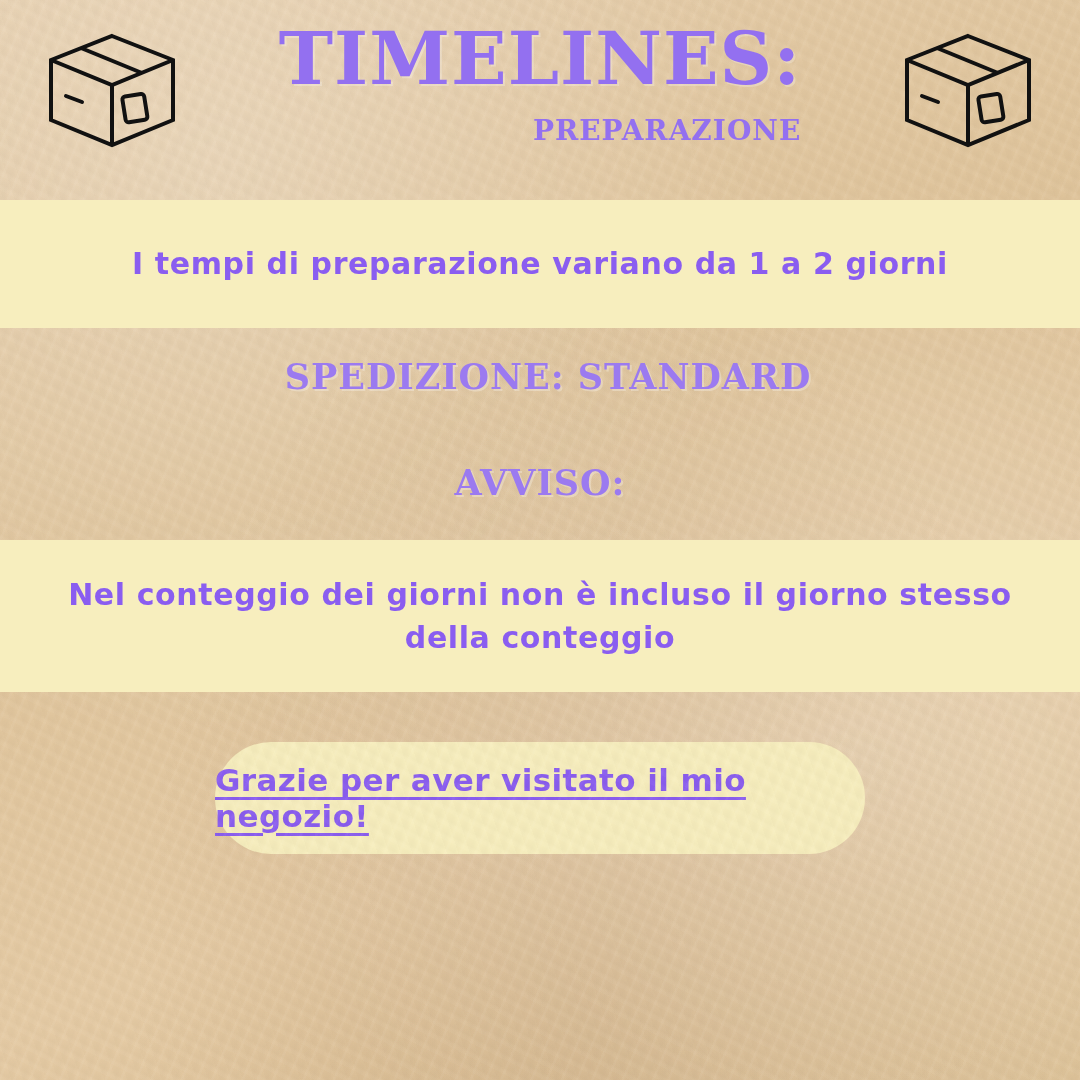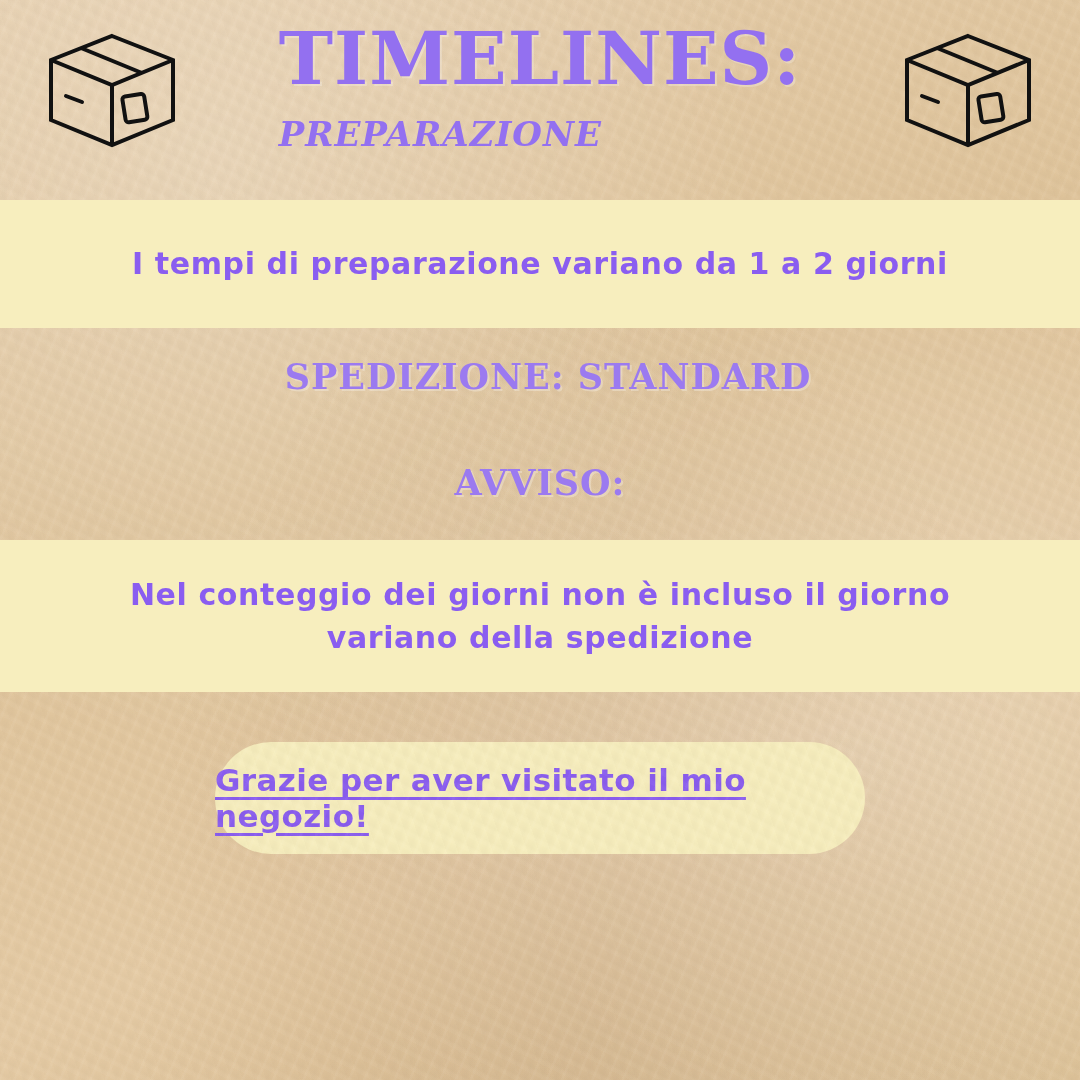--- a/index.html
+++ b/index.html
@@ -45,42 +45,41 @@
     justify-content: center;
   }
   .box-icon {
     position: absolute;
     top: 28px;
   }
   .box-icon.left { left: 42px; }
   .box-icon.right { right: 42px; }
 
   .title-block {
-    text-align: left;
+    text-align: right;
     padding-top: 22px;
   }
   .main-title {
     font-family: "DejaVu Serif", serif;
     font-weight: 700;
     font-size: 73px;
     letter-spacing: 1px;
     color: #9370f0;
     line-height: 1;
     text-shadow: 2px 2px 0 rgba(255,255,255,0.25);
     margin: 0;
   }
   .sub-title {
     font-family: "DejaVu Serif", serif;
     font-weight: 700;
-    font-size: 34px;
+    font-size: 28px;
     letter-spacing: 1px;
     color: #9370f0;
     margin: 22px 0 0 0;
     line-height: 1;
-    font-style: italic;
   }
 
   .band {
     width: 100%;
     display: flex;
     align-items: center;
     justify-content: center;
     text-align: center;
     position: relative;
   }
@@ -187,21 +186,21 @@
   </div>
 
 
 
 
   <div class="band clear row-notice-head">
     <p class="heading-text">AVVISO:</p>
   </div>
 
   <div class="band cream row-notice-text">
-    <p class="body-text">Nel conteggio dei giorni non è incluso il giorno variano della spedizione</p>
+    <p class="body-text">Nel conteggio dei giorni non è incluso il giorno stesso della conteggio</p>
   </div>
 
   <div class="band clear row-spacer"></div>
 
   <div class="footer">
     <div class="footer-pill">
       <span class="footer-text">Grazie per aver visitato il mio negozio!</span>
     </div>
   </div>
 </div>

